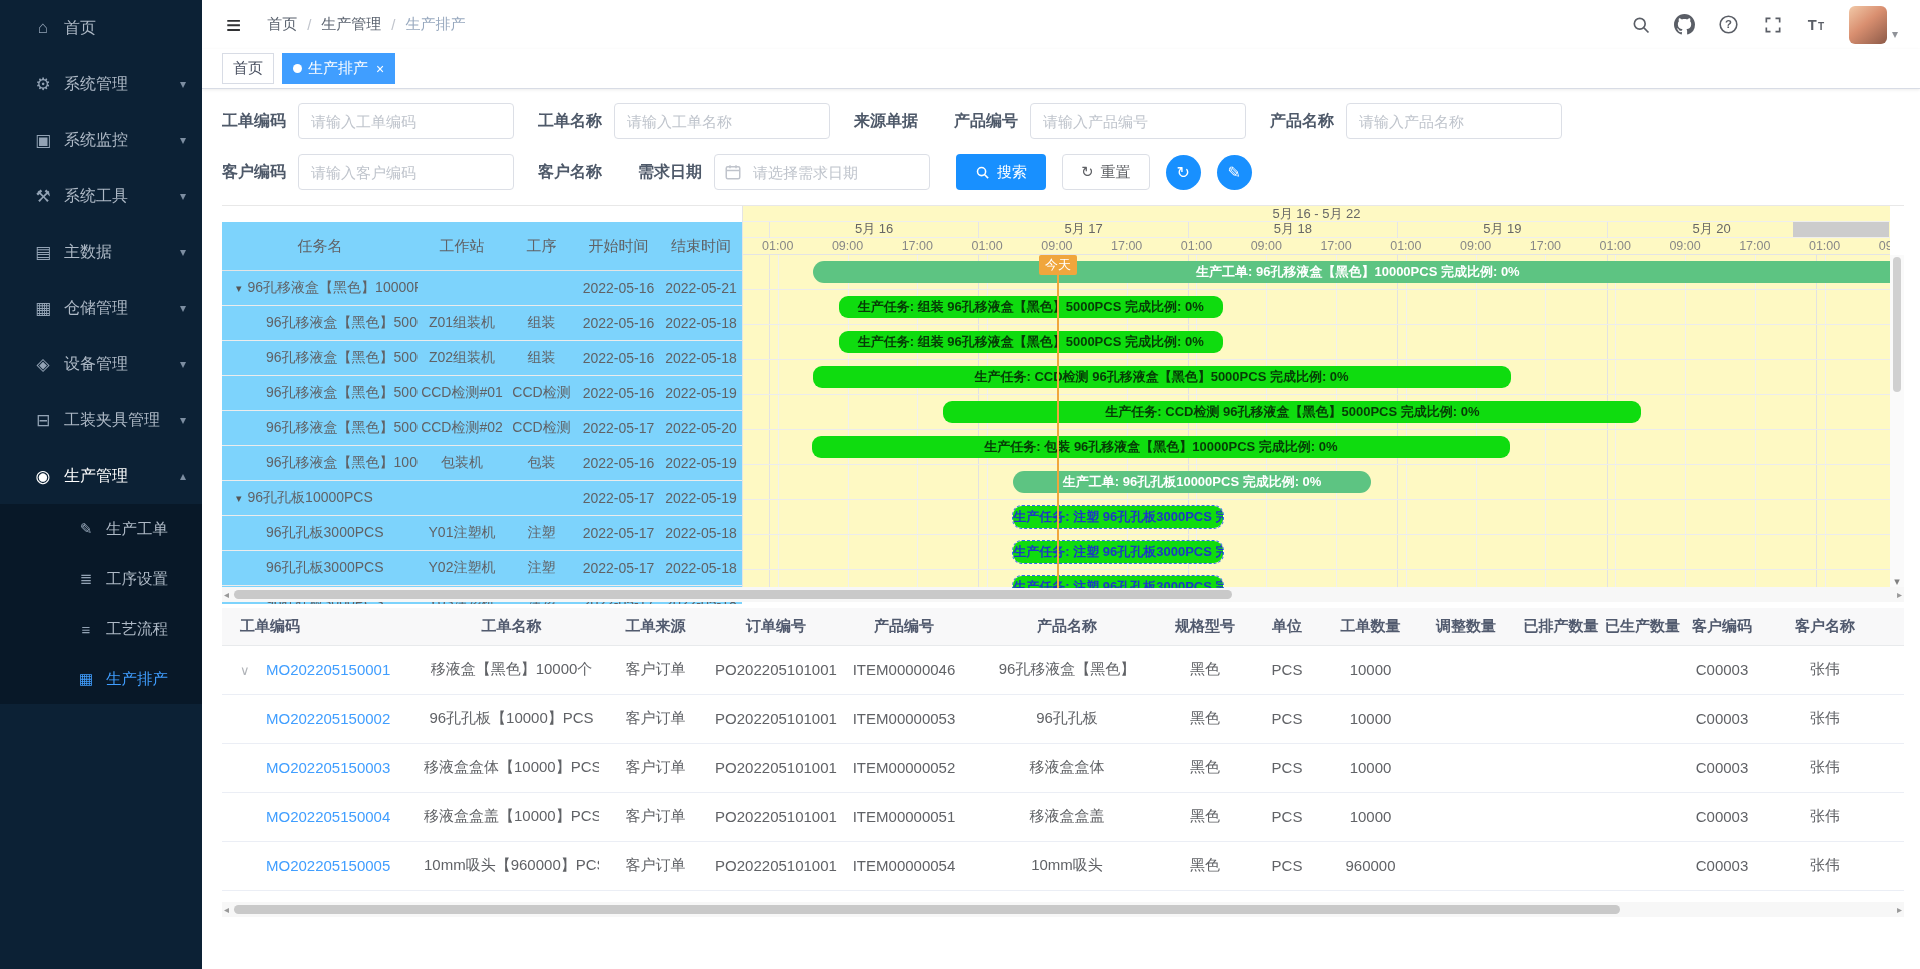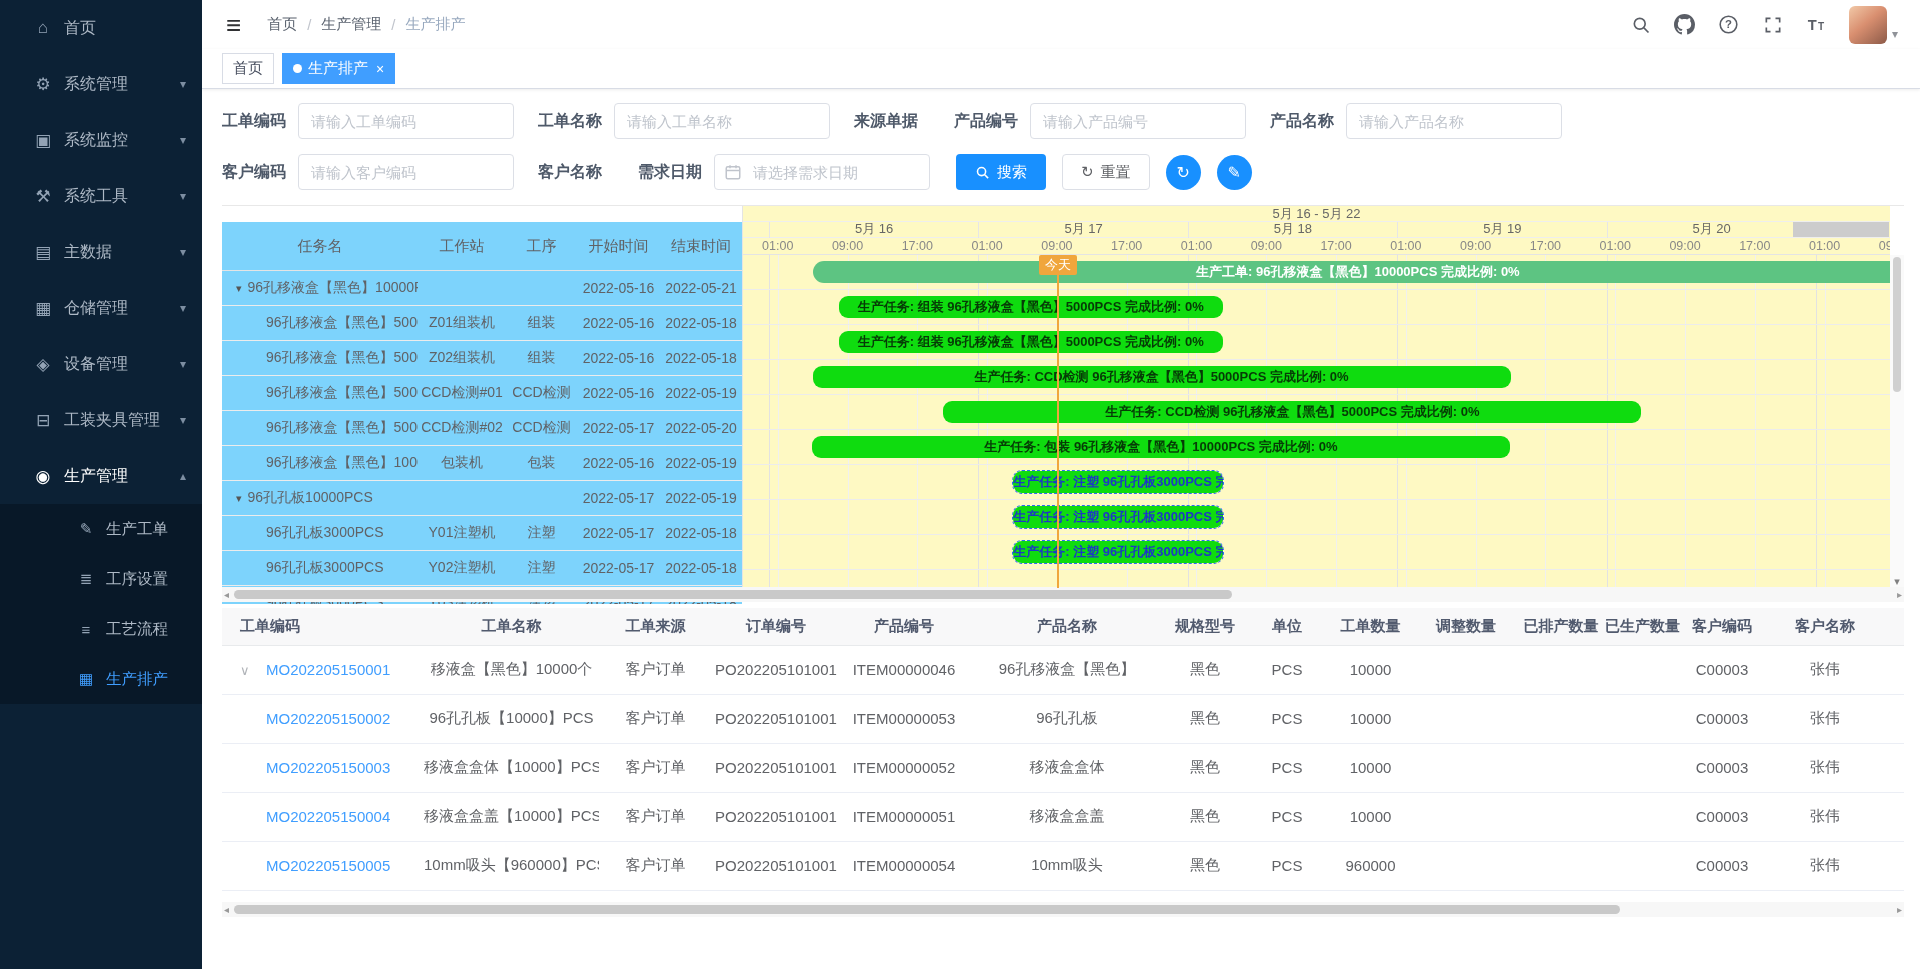--- a/index.html
+++ b/index.html
@@ -480,20 +480,23 @@
                 <div class="g-bar task" style="left: 95.792px; width: 383.856px;">生产任务: 组装 96孔移液盒【黑色】5000PCS 完成比例: 0%</div>
               </div>
               <div class="g-rrow">
                 <div class="g-bar task" style="left: 69.62px; width: 697.92px;">生产任务: CCD检测 96孔移液盒【黑色】5000PCS 完成比例: 0%</div>
               </div>
               <div class="g-rrow">
                 <div class="g-bar task" style="left: 200.48px; width: 697.92px;">生产任务: CCD检测 96孔移液盒【黑色】5000PCS 完成比例: 0%</div>
               </div>
               <div class="g-rrow">
                 <div class="g-bar task" style="left: 69px; width: 697.92px;">生产任务: 包装 96孔移液盒【黑色】10000PCS 完成比例: 0%</div>
+              </div>
+              <div class="g-rrow">
+                <div class="g-bar order" style="left: 270.272px; width: 357.684px;">生产工单: 96孔孔板10000PCS 完成比例: 0%</div>
               </div>
               <div class="g-rrow">
                 <div class="g-bar task selected" style="left: 270.272px; width: 209.376px;">生产任务: 注塑 96孔孔板3000PCS 完成比例: 0%</div>
               </div>
               <div class="g-rrow">
                 <div class="g-bar task selected" style="left: 270.272px; width: 209.376px;">生产任务: 注塑 96孔孔板3000PCS 完成比例: 0%</div>
               </div>
               <div class="g-rrow">
                 <div class="g-bar task selected" style="left: 270.272px; width: 209.376px;">生产任务: 注塑 96孔孔板3000PCS 完成比例: 0%</div>
               </div>

